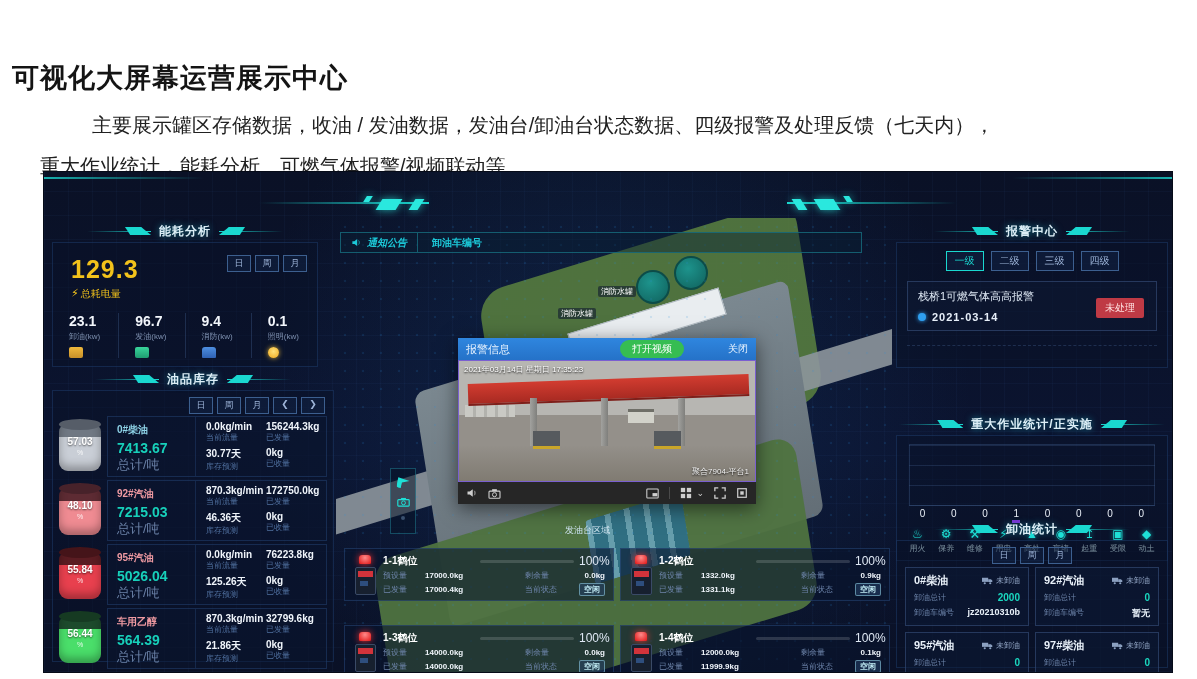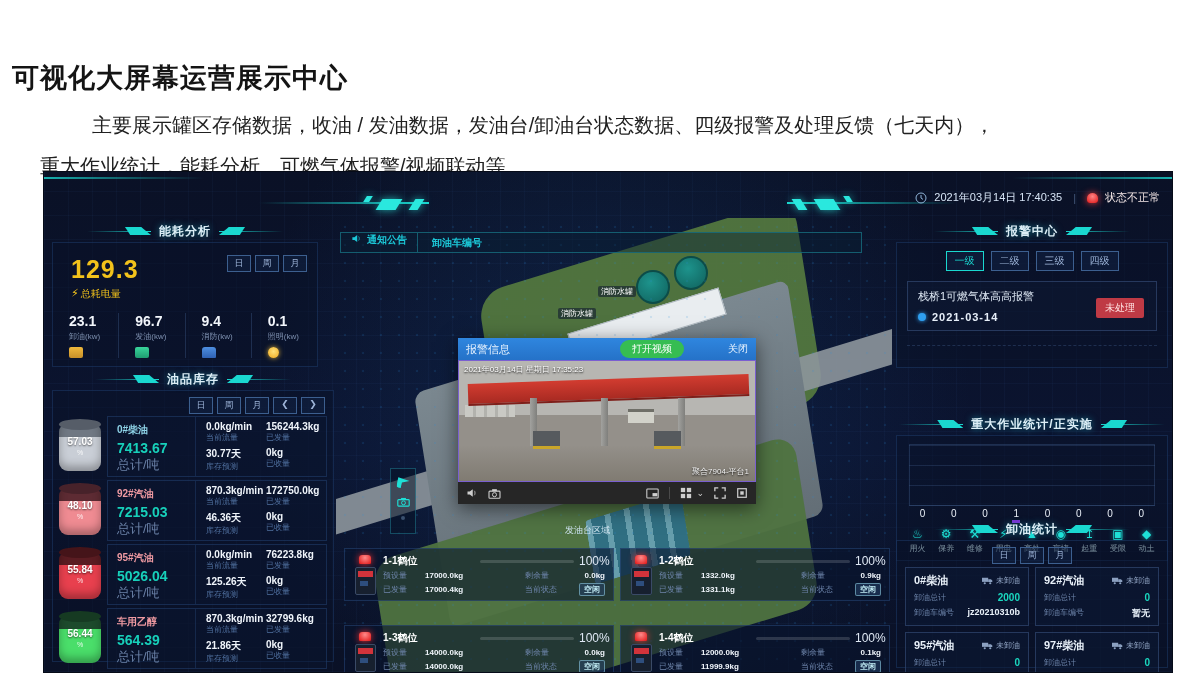--- a/index.html
+++ b/index.html
@@ -30,21 +30,21 @@
   .wing-chip.c1{right:30px;}
   .wing-chip.c2{right:8px;width:9px;}
   .wing-chip.c3{right:58px;width:6px;height:6px;top:0;}
   .topbar-right{position:absolute;right:12px;top:18px;display:flex;align-items:center;gap:7px;z-index:4;font-size:11px;color:#d6e4f5;}
   .tb-sep{color:#44597c;margin:0 4px;}
   .siren{width:11px;height:10px;border-radius:50% 50% 3px 3px;background:radial-gradient(circle at 50% 35%,#ff8585,#e01515);box-shadow:0 0 7px rgba(255,60,60,.9);}
   .status-txt{color:#f2e6e6;}
   
   .notice-bar{position:absolute;left:296px;top:60px;width:520px;height:19px;border:1px solid rgba(22,110,128,.8);
     background:rgba(8,30,52,.45);display:flex;align-items:center;z-index:3;}
-  .notice-left{display:flex;gap:5px;padding:0 10px;height:100%;border-right:1px solid rgba(22,110,128,.8);}
+  .notice-left{display:flex;align-items:center;gap:5px;padding:0 10px;height:100%;border-right:1px solid rgba(22,110,128,.8);font-style:italic;}
   .notice-label,.notice-text{color:#1cc8d8;font-size:10px;font-weight:bold;}
   .notice-text{margin-left:14px;}
   
   .panel{position:absolute;z-index:3;}
   .panel-title{height:18px;display:flex;align-items:center;justify-content:center;gap:8px;
     color:#dcEEf6;font-size:12px;font-weight:bold;letter-spacing:1px;text-shadow:0 0 7px rgba(30,200,220,.55);}
   .deco{width:64px;height:10px;position:relative;}
   .deco::before{content:"";position:absolute;left:0;top:5px;width:100%;height:1px;background:linear-gradient(90deg,transparent,#1ad8d0);}
   .deco::after{content:"";position:absolute;right:0;top:1px;width:26px;height:8px;background:#1ad8d0;
     clip-path:polygon(0 0,62% 0,100% 100%,20% 100%);box-shadow:0 0 6px rgba(26,216,208,.6);}
@@ -203,30 +203,20 @@
       <span class="wing-chip c2"></span>
       <span class="wing-chip c3"></span>
     </div>
   <div class="hdr-wing r">
       <span class="wing-line"></span>
       <span class="wing-chip c1"></span>
       <span class="wing-chip c2"></span>
       <span class="wing-chip c3"></span>
     </div>
 
-  <div class="topbar-right">
-    <svg width="12" height="12" viewBox="0 0 12 12">
-        <circle cx="6" cy="6" r="5" fill="none" stroke="#8fb4d8"></circle>
-        <path d="M6 3v3l2 1.4" stroke="#8fb4d8" fill="none"></path>
-      </svg>
-    <span>2021年03月14日 17:40:35</span>
-    <span class="tb-sep">|</span>
-    <span class="siren"></span>
-    <span class="status-txt">状态不正常</span>
-  </div>
 
   <div class="notice-bar">
     <div class="notice-left">
       <svg width="11" height="11" viewBox="0 0 16 16">
           <path d="M2 6h3l4-3v10l-4-3H2z" fill="#1cc8d8"></path>
           <path d="M11 5c1.4 1 1.4 5 0 6" stroke="#1cc8d8" fill="none"></path>
         </svg>
       <span class="notice-label">通知公告</span>
     </div>
     <span class="notice-text">卸油车编号</span>

